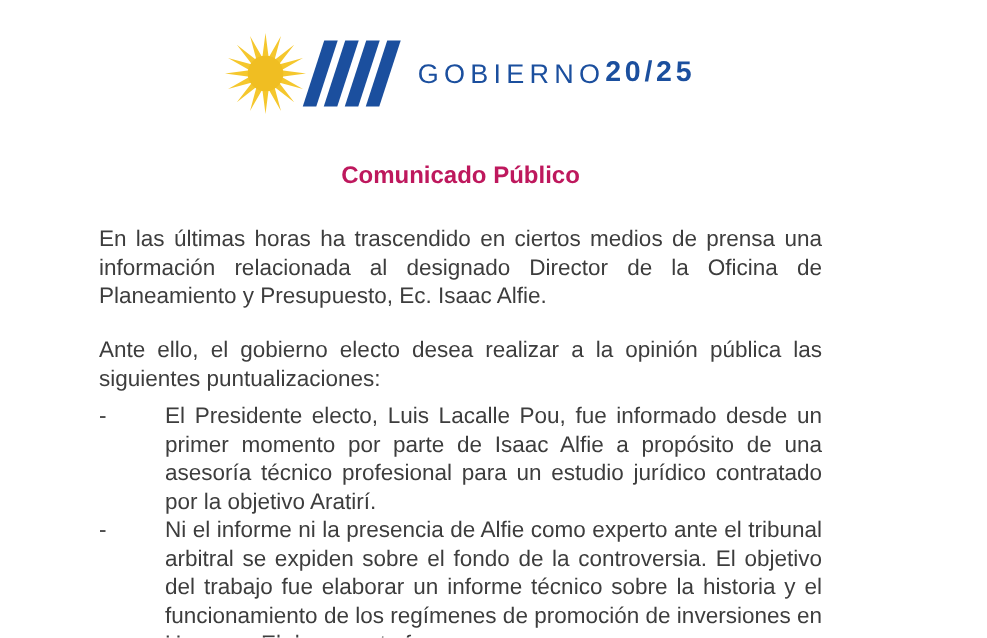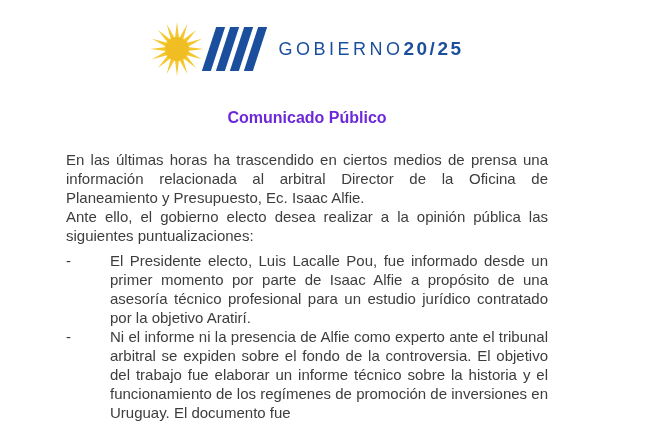--- a/index.html
+++ b/index.html
@@ -53,38 +53,38 @@
     white-space: nowrap;
   }
 
   
   .title {
     margin: 30px 0 0;
     font-size: 16px;
     font-weight: 700;
     line-height: 20px;
     text-align: center;
-    color: #6d28d9;
+    color: #be185d;
   }
   .date {
     margin: 13px 0 0;
     font-style: italic;
     font-size: 13.5px;
     line-height: 18px;
     color: #1f1f1f;
   }
   .para {
     margin: 0;
     font-size: 15px;
     line-height: 19px;
     color: #3d3d3d;
     text-align: justify;
   }
   .para-1 { margin-top: 22px; }
-  .para-2 { }
+  .para-2 { margin-top: 17px; }
 
   .bullets { margin-top: 6px; }
   .bullet {
     position: relative;
     padding-left: 44px;
     font-size: 15px;
     line-height: 19px;
     color: #3d3d3d;
     text-align: justify;
   }
@@ -112,21 +112,21 @@
       <span class="slash"></span>
       <span class="slash"></span>
     </span>
     <span class="brand">GOBIERNO</span>
     <span class="brand-num">20/25</span>
   </div>
 
   <h1 class="title">Comunicado Público</h1>
 
 
-  <p class="para para-1">En las últimas horas ha trascendido en ciertos medios de prensa una información relacionada al arbitral Director de la Oficina de Planeamiento y Presupuesto, Ec. Isaac Alfie.</p>
+  <p class="para para-1">En las últimas horas ha trascendido en ciertos medios de prensa una información relacionada al designado Director de la Oficina de Planeamiento y Presupuesto, Ec. Isaac Alfie.</p>
 
   <p class="para para-2">Ante ello, el gobierno electo desea realizar a la opinión pública las siguientes puntualizaciones:</p>
 
   <div class="bullets">
     <div class="bullet">
       <span class="bullet-marker">-</span>
       <span>El Presidente electo, Luis Lacalle Pou, fue informado desde un primer momento por parte de Isaac Alfie a propósito de una asesoría técnico profesional para un estudio jurídico contratado por la objetivo Aratirí.</span>
     </div>
     <div class="bullet">
       <span class="bullet-marker">-</span>

